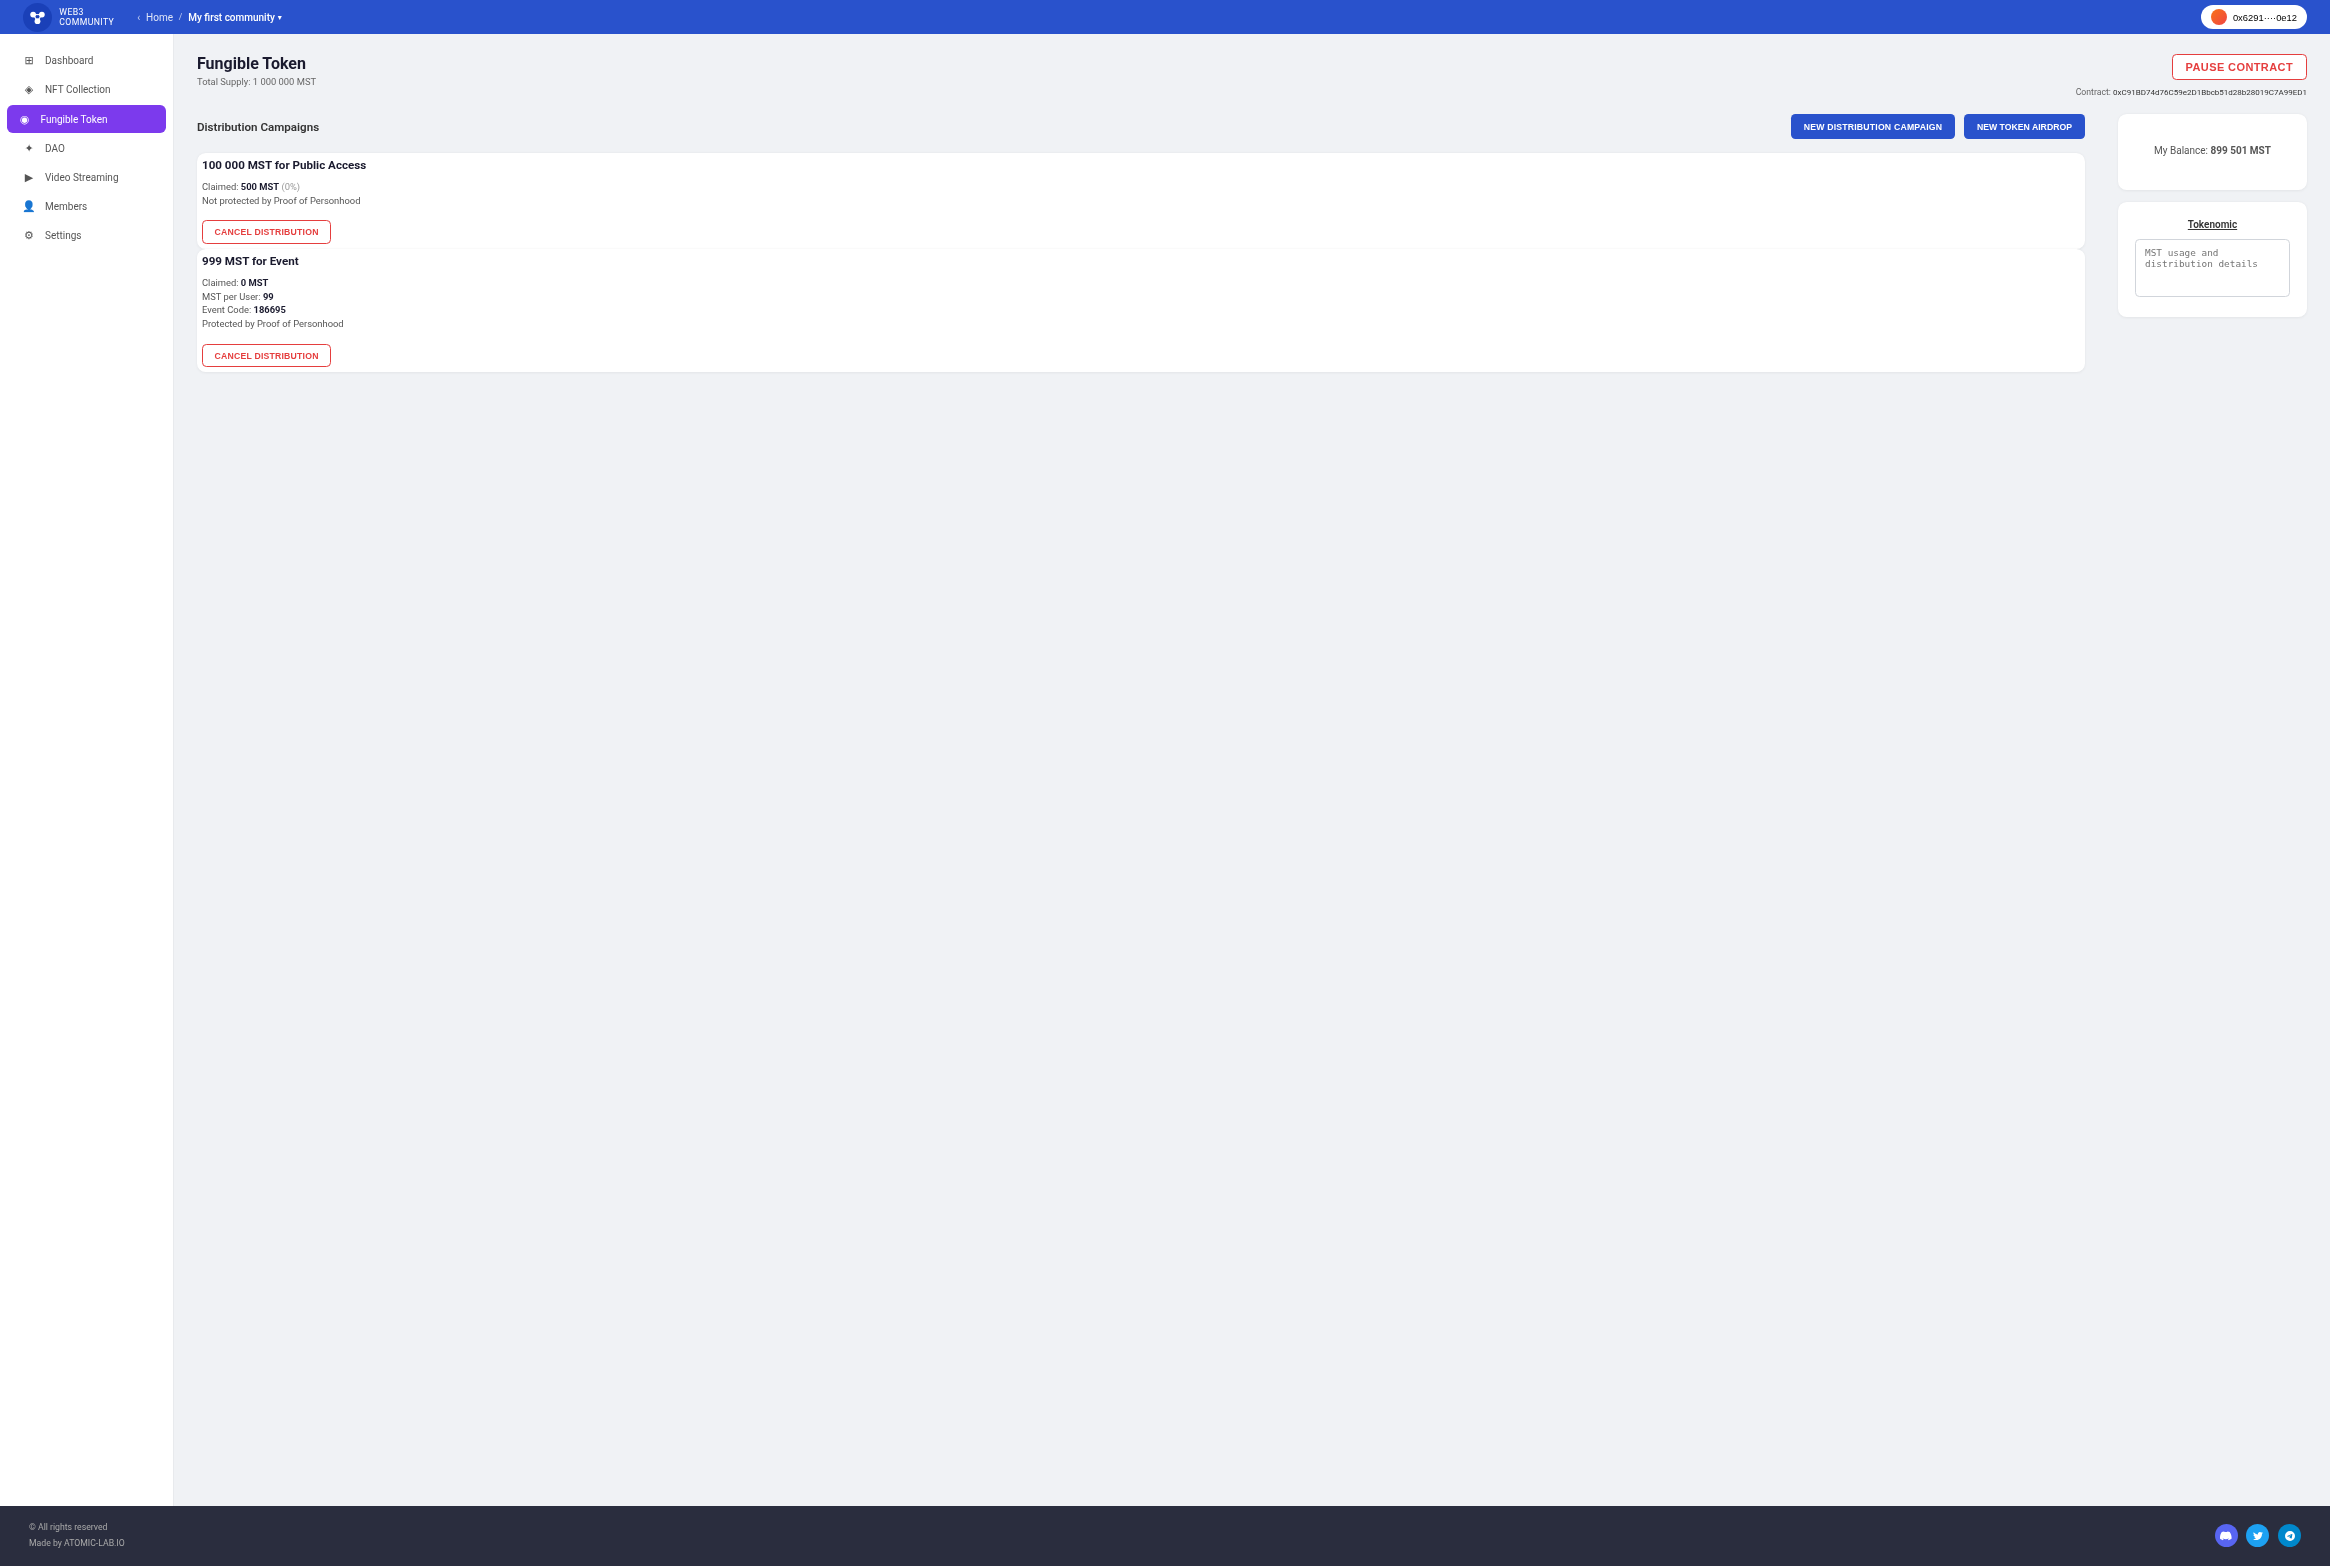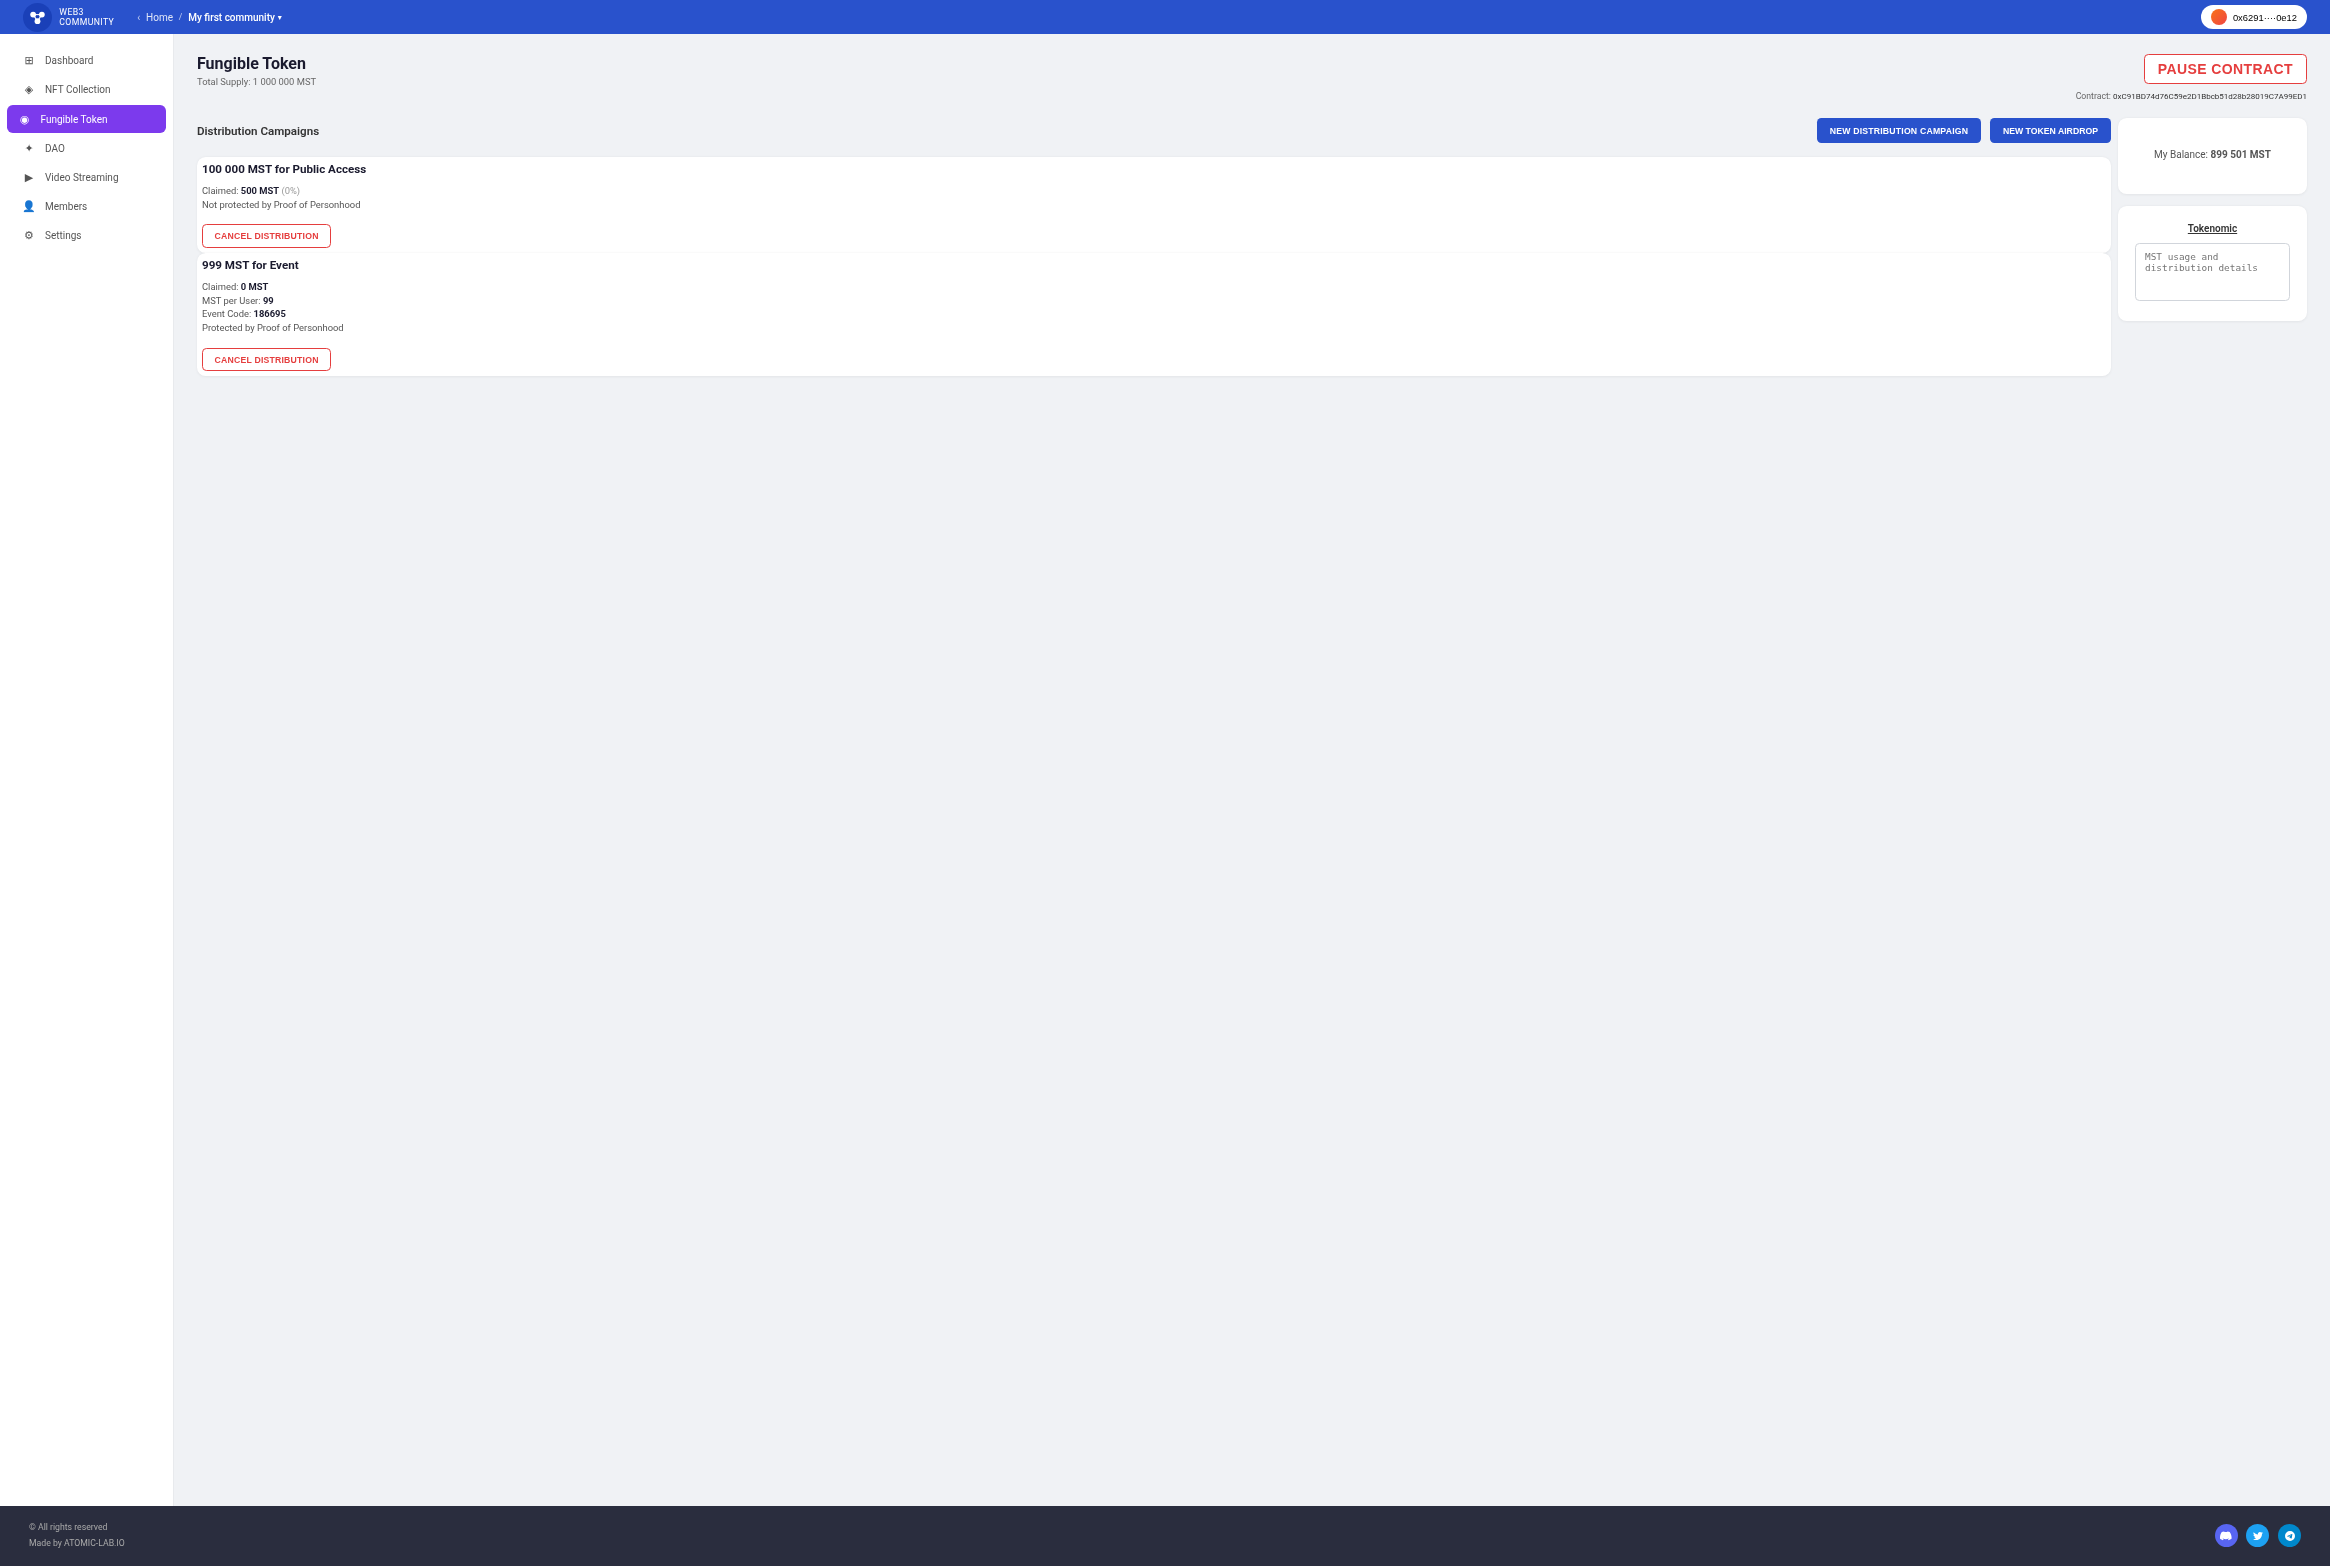--- a/index.html
+++ b/index.html
@@ -127,21 +127,21 @@
       font-size: 9.4px;
       color: #666;
       margin-top: 2.9px;
     }
     .pause-btn {
       border: 1.5px solid #e53e3e;
       color: #e53e3e;
       background: white;
       padding: 5.8px 13px;
       border-radius: 4.4px;
-      font-size: 14px;
+      font-size: 11px;
       font-weight: 700;
       cursor: pointer;
       letter-spacing: 0.4px;
     }
     .contract-info {
       text-align: right;
       margin-top: 2.9px;
       font-size: 8.7px;
       color: #666;
     }
@@ -158,21 +158,21 @@
       font-weight: 600;
       color: #333;
     }
     .section-actions {
       display: flex;
       gap: 8.7px;
     }
 
     .two-col {
       display: flex;
-      gap: 7px;
+      gap: 33px;
     }
     .campaigns-col { flex: 1; }
     .sidebar-right { width: 189px; flex-shrink: 0; }
 
     .btn-primary {
       background: #2952CC;
       color: white;
       border: none;
       padding: 7.3px 13px;
       border-radius: 4.4px;

